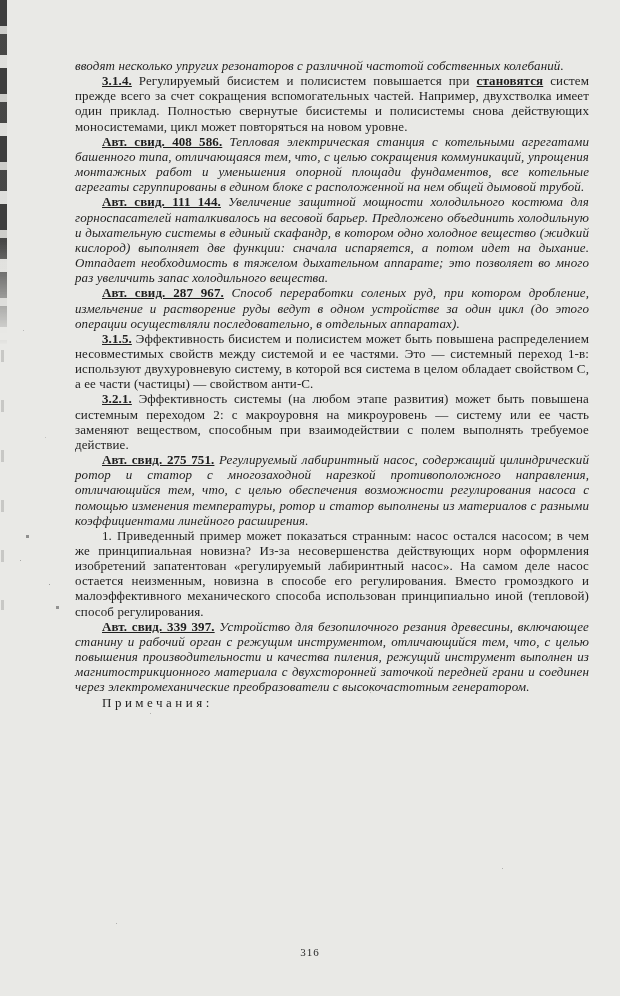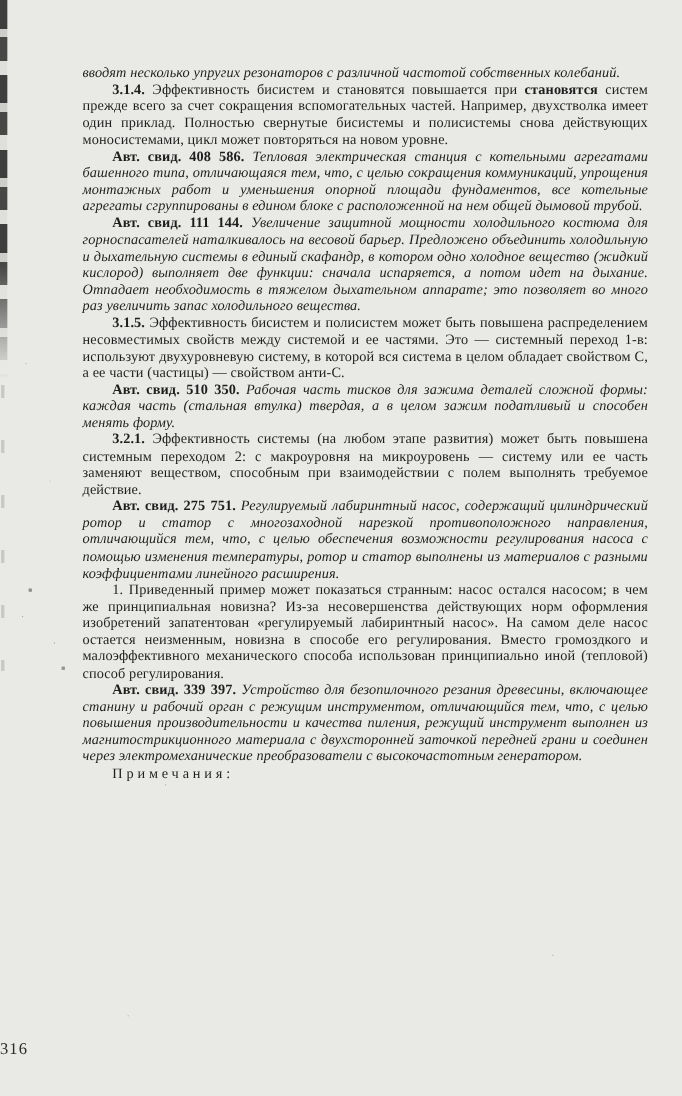--- a/index.html
+++ b/index.html
@@ -79,48 +79,48 @@
   }
   .para {
     margin: 0;
     font-size: 13px;
     line-height: 15.15px;
     text-align: justify;
     text-align-last: left;
     letter-spacing: 0.1px;
   }
   .para.indent { text-indent: 27px; }
-  .b { font-weight: 700; }
+  .b { font-weight: 700; text-decoration: underline; }
   .i { font-style: italic; }
   .sp { letter-spacing: 3.5px; }
   .page-number {
     position: absolute;
     left: 0; right: 0;
     top: 946px;
-    text-align: left;
-    font-size: 15px;
+    text-align: center;
+    font-size: 11px;
     letter-spacing: 1px;
     color: #2a2a2a;
   }
 </style>
 </head>
 <body>
 
 <div class="page">
   <div class="edge-strip"></div>
   <div class="edge-strip2"></div>
   <div class="specks"></div>
 
   <div class="text-block">
       <p class="para"><span class="i">вводят несколько упругих резонаторов с различной частотой собственных колебаний.</span></p>
-      <p class="para indent"><span class="b">3.1.4.</span><span> Эффективность бисистем и становятся повышается при </span><span class="b">становятся</span><span> систем прежде всего за счет сокращения вспомогательных частей. Например, двухстволка имеет один приклад. Полностью свернутые бисистемы и полисистемы снова действующих моносистемами, цикл может повторяться на новом уровне.</span></p>
+      <p class="para indent"><span class="b">3.1.4.</span><span> Регулируемый бисистем и полисистем повышается при </span><span class="b">становятся</span><span> систем прежде всего за счет сокращения вспомогательных частей. Например, двухстволка имеет один приклад. Полностью свернутые бисистемы и полисистемы снова действующих моносистемами, цикл может повторяться на новом уровне.</span></p>
       <p class="para indent"><span class="b">Авт. свид. 408 586.</span><span class="i"> Тепловая электрическая станция с котельными агрегатами башенного типа, отличающаяся тем, что, с целью сокращения коммуникаций, упрощения монтажных работ и уменьшения опорной площади фундаментов, все котельные агрегаты сгруппированы в едином блоке с расположенной на нем общей дымовой трубой.</span></p>
       <p class="para indent"><span class="b">Авт. свид. 111 144.</span><span class="i"> Увеличение защитной мощности холодильного костюма для горноспасателей наталкивалось на весовой барьер. Предложено объединить холодильную и дыхательную системы в единый скафандр, в котором одно холодное вещество (жидкий кислород) выполняет две функции: сначала испаряется, а потом идет на дыхание. Отпадает необходимость в тяжелом дыхательном аппарате; это позволяет во много раз увеличить запас холодильного вещества.</span></p>
+      <p class="para indent"><span class="b">Авт. свид. 287 967.</span><span class="i"> Способ переработки соленых руд, при котором дробление, измельчение и растворение руды ведут в одном устройстве за один цикл (до этого операции осуществляли последовательно, в отдельных аппаратах).</span></p>
       <p class="para indent"><span class="b">3.1.5.</span><span> Эффективность бисистем и полисистем может быть повышена распределением несовместимых свойств между системой и ее частями. Это — системный переход 1-в: используют двухуровневую систему, в которой вся система в целом обладает свойством С, а ее части (частицы) — свойством анти-С.</span></p>
-      <p class="para indent"><span class="b">Авт. свид. 510 350.</span><span class="i"> Рабочая часть тисков для зажима деталей сложной формы: каждая часть (стальная втулка) твердая, а в целом зажим податливый и способен менять форму.</span></p>
       <p class="para indent"><span class="b">3.2.1.</span><span> Эффективность системы (на любом этапе развития) может быть повышена системным переходом 2: с макроуровня на микроуровень — систему или ее часть заменяют веществом, способным при взаимодействии с полем выполнять требуемое действие.</span></p>
       <p class="para indent"><span class="b">Авт. свид. 275 751.</span><span class="i"> Регулируемый лабиринтный насос, содержащий цилиндрический ротор и статор с многозаходной нарезкой противоположного направления, отличающийся тем, что, с целью обеспечения возможности регулирования насоса с помощью изменения температуры, ротор и статор выполнены из материалов с разными коэффициентами линейного расширения.</span></p>
       <p class="para indent"><span>1. Приведенный пример может показаться странным: насос остался насосом; в чем же принципиальная новизна? Из-за несовершенства действующих норм оформления изобретений запатентован «регулируемый лабиринтный насос». На самом деле насос остается неизменным, новизна в способе его регулирования. Вместо громоздкого и малоэффективного механического способа использован принципиально иной (тепловой) способ регулирования.</span></p>
       <p class="para indent"><span class="b">Авт. свид. 339 397.</span><span class="i"> Устройство для безопилочного резания древесины, включающее станину и рабочий орган с режущим инструментом, отличающийся тем, что, с целью повышения производительности и качества пиления, режущий инструмент выполнен из магнитострикционного материала с двухсторонней заточкой передней грани и соединен через электромеханические преобразователи с высокочастотным генератором.</span></p>
       <p class="para indent"><span class="sp">Примечания:</span></p>
     </div>
 
   <div class="page-number">316</div>
 </div>
 

